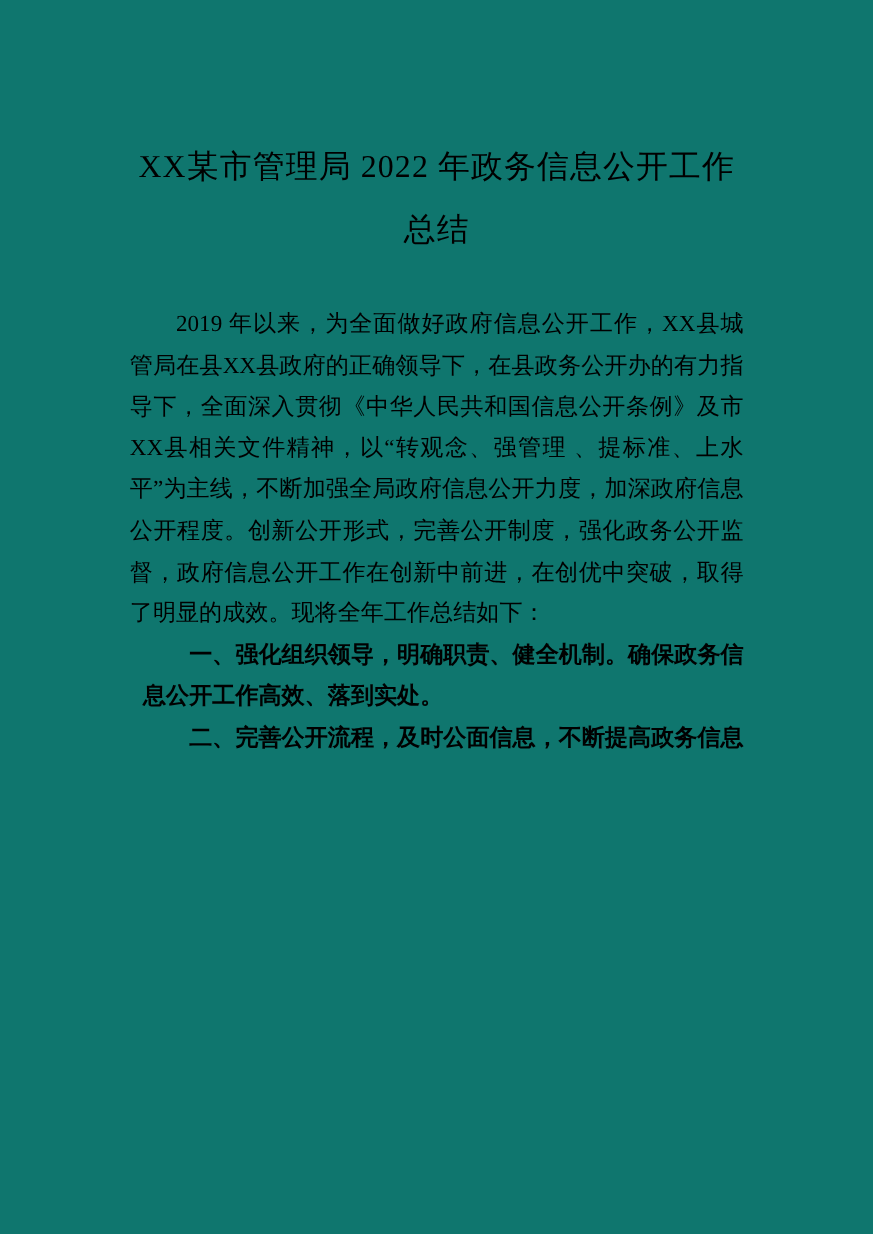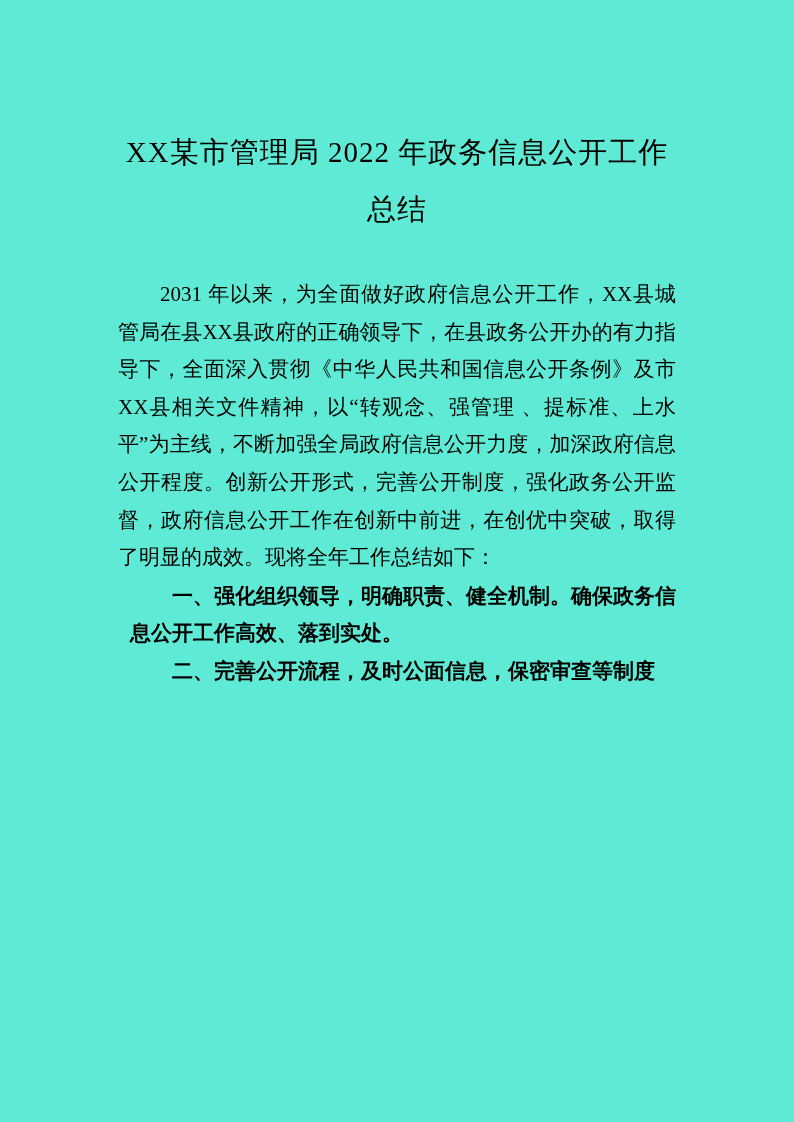--- a/index.html
+++ b/index.html
@@ -7,21 +7,21 @@
   body {
     background: #ffffff;
     color: #000000;
     font-family: "Liberation Serif", "DejaVu Serif", serif;
   }
   .page {
     width: 794px;
     height: 1122px;
     padding: 124px 118px 0 118px;
     overflow: hidden;
-    background: #5eead4;
+    background: #0f766e;
   }
   .doc-title {
     font-family: "Liberation Serif", "DejaVu Serif", serif;
     font-weight: 400;
     font-size: 29px;
     line-height: 57px;
     text-align: center;
     letter-spacing: 1px;
   }
   .doc-body { margin-top: 38px; }
@@ -37,20 +37,20 @@
     margin-left: 12px;
   }
 </style>
 </head>
 <body>
 
 <div class="page">
   <h1 class="doc-title">XX某市管理局 2022 年政务信息公开工作总结</h1>
 
   <div class="doc-body">
-    <p class="para body">2031 年以来，为全面做好政府信息公开工作，XX县城管局在县XX县政府的正确领导下，在县政务公开办的有力指导下，全面深入贯彻《中华人民共和国信息公开条例》及市XX县相关文件精神，以“转观念、强管理 、提标准、上水平”为主线，不断加强全局政府信息公开力度，加深政府信息公开程度。创新公开形式，完善公开制度，强化政务公开监督，政府信息公开工作在创新中前进，在创优中突破，取得了明显的成效。现将全年工作总结如下：</p>
+    <p class="para body">2019 年以来，为全面做好政府信息公开工作，XX县城管局在县XX县政府的正确领导下，在县政务公开办的有力指导下，全面深入贯彻《中华人民共和国信息公开条例》及市XX县相关文件精神，以“转观念、强管理 、提标准、上水平”为主线，不断加强全局政府信息公开力度，加深政府信息公开程度。创新公开形式，完善公开制度，强化政务公开监督，政府信息公开工作在创新中前进，在创优中突破，取得了明显的成效。现将全年工作总结如下：</p>
 
     <p class="para heading">一、强化组织领导，明确职责、健全机制。确保政务信息公开工作高效、落到实处。</p>
 
 
-    <p class="para heading">二、完善公开流程，及时公面信息，保密审查等制度</p>
+    <p class="para heading">二、完善公开流程，及时公面信息，不断提高政务信息</p>
   </div>
 </div>
 
 </body></html>

